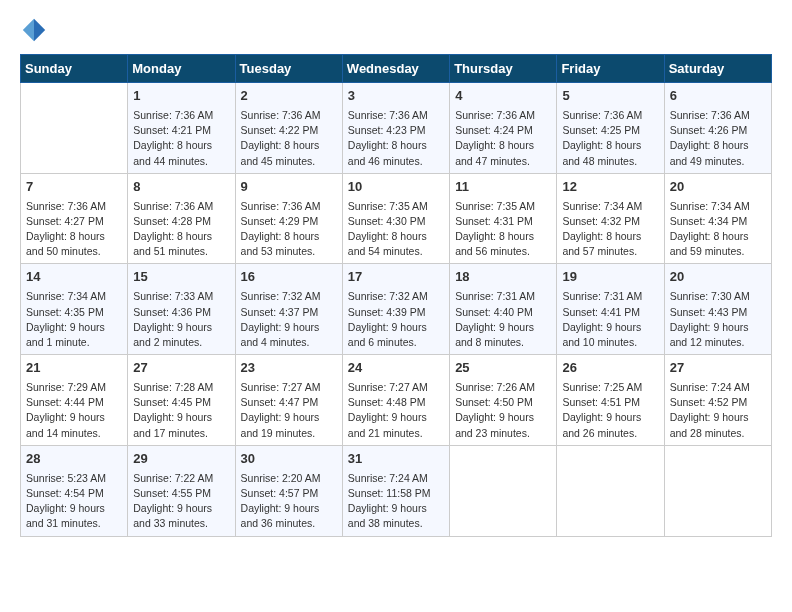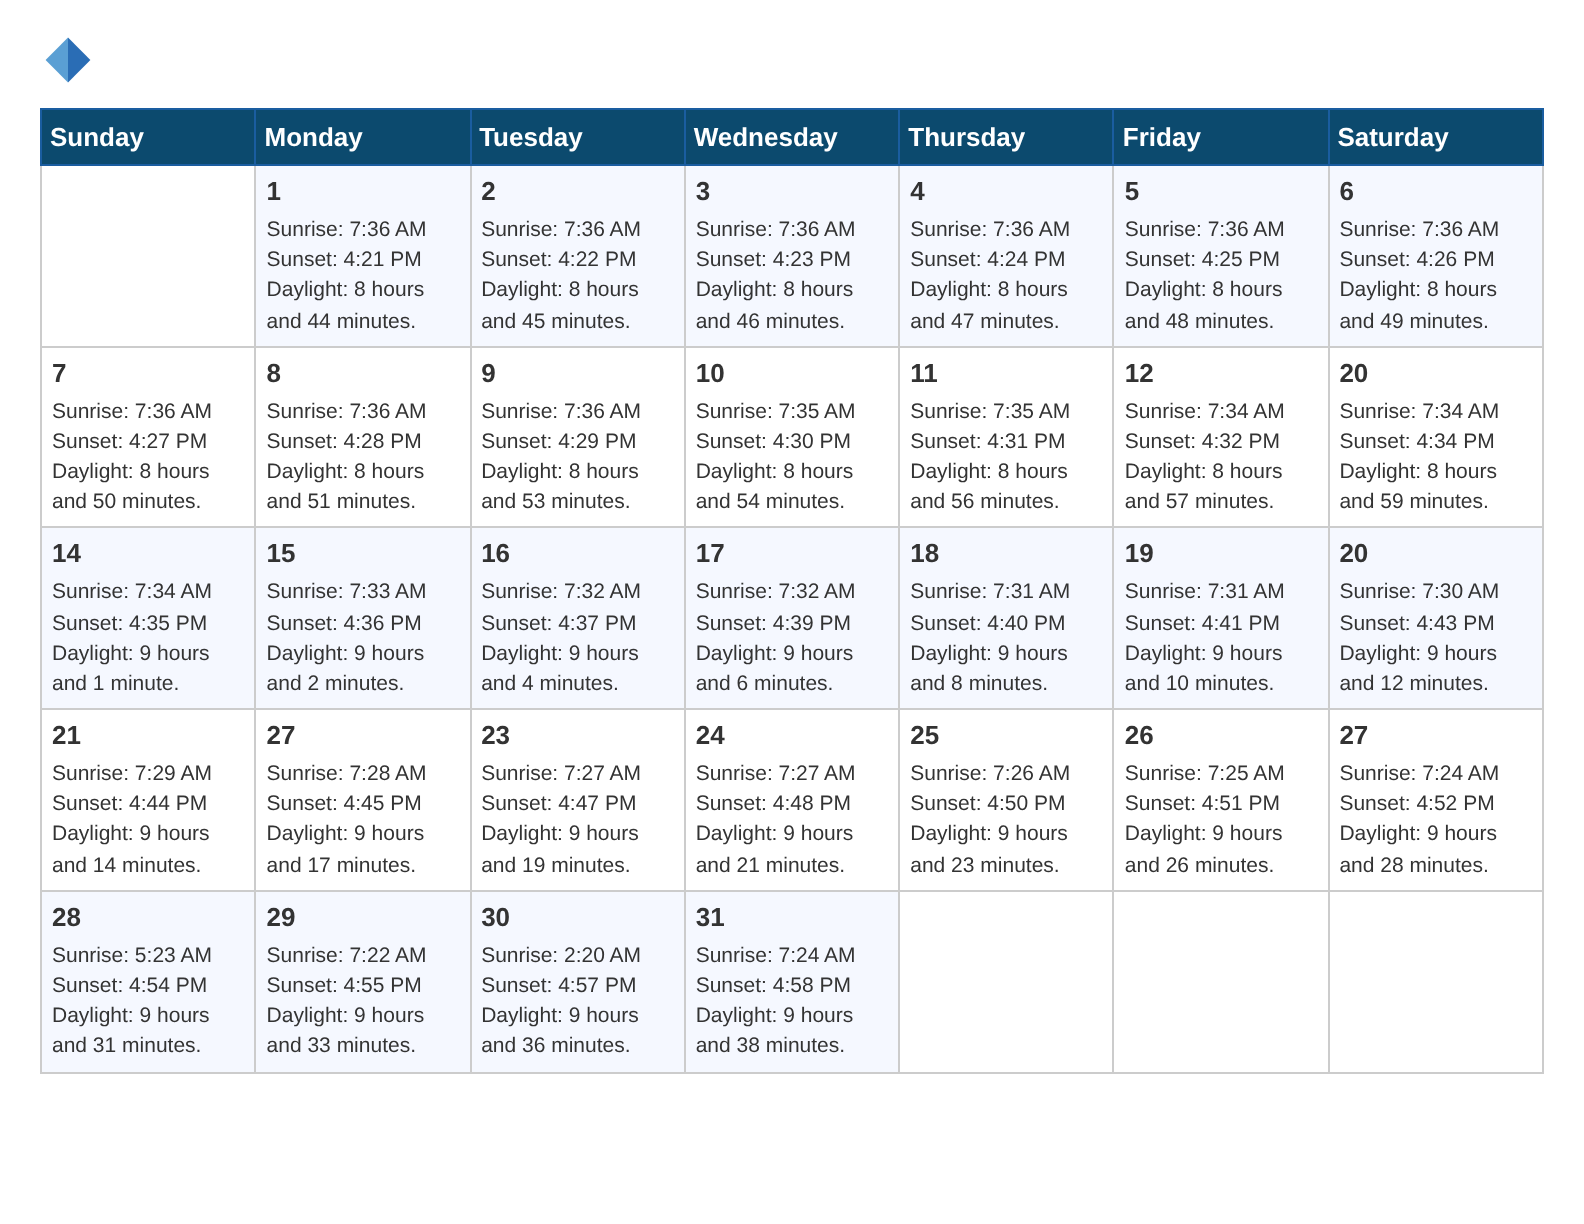--- a/index.html
+++ b/index.html
@@ -215,20 +215,20 @@
         <td>
           <div class="cell-content"><span class="day-number">28</span><span>Sunrise: 5:23 AM</span><br><span>Sunset: 4:54 PM</span><br><span>Daylight: 9 hours and 31 minutes.</span></div>
         </td>
         <td>
           <div class="cell-content"><span class="day-number">29</span><span>Sunrise: 7:22 AM</span><br><span>Sunset: 4:55 PM</span><br><span>Daylight: 9 hours and 33 minutes.</span></div>
         </td>
         <td>
           <div class="cell-content"><span class="day-number">30</span><span>Sunrise: 2:20 AM</span><br><span>Sunset: 4:57 PM</span><br><span>Daylight: 9 hours and 36 minutes.</span></div>
         </td>
         <td>
-          <div class="cell-content"><span class="day-number">31</span><span>Sunrise: 7:24 AM</span><br><span>Sunset: 4:58 PM</span><br><span>Daylight: 9 hours and 38 minutes.</span></div>
+          <div class="cell-content"><span class="day-number">31</span><span>Sunrise: 7:24 AM</span><br><span>Sunset: 11:58 PM</span><br><span>Daylight: 9 hours and 38 minutes.</span></div>
         </td>
         <td class="empty-cell"></td>
         <td class="empty-cell"></td>
         <td class="empty-cell"></td>
       </tr>
     </tbody>
 </table>
 
 </body></html>

